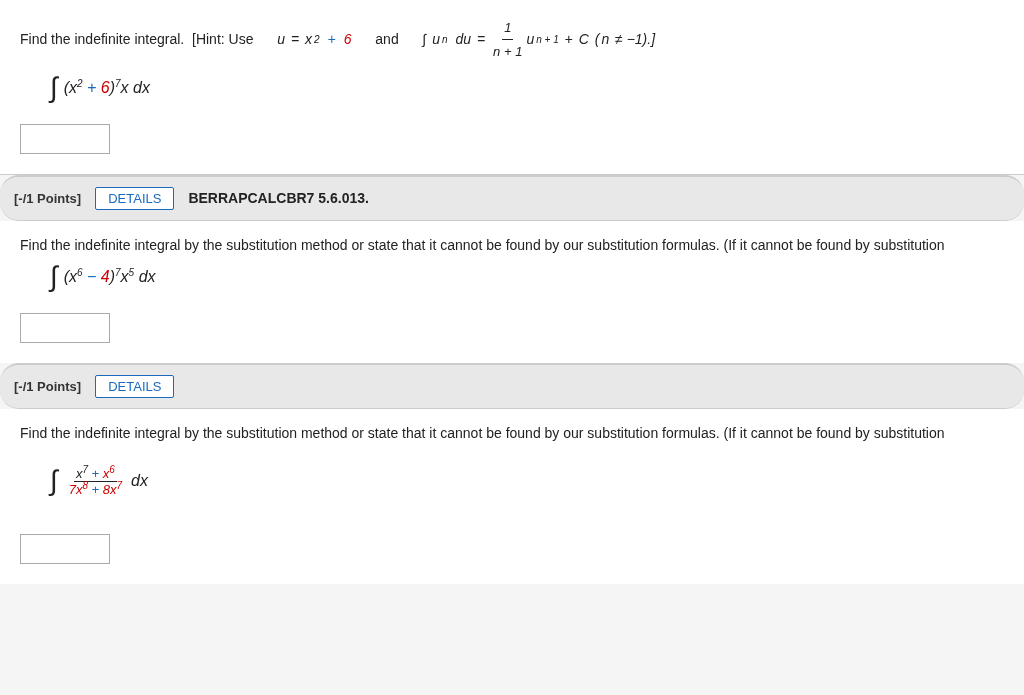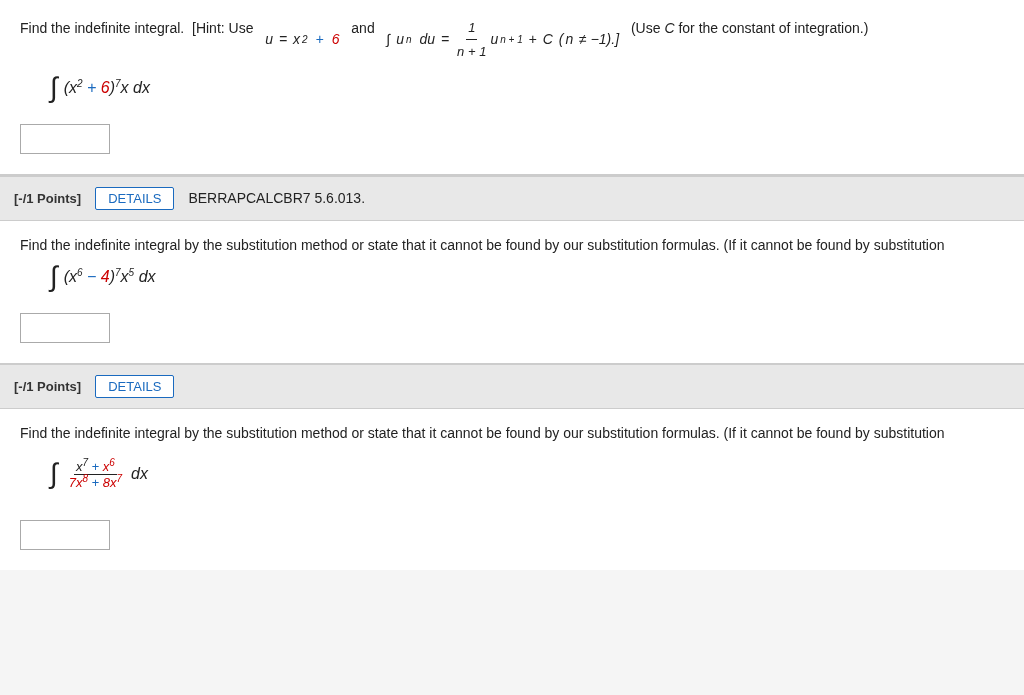--- a/index.html
+++ b/index.html
@@ -42,20 +42,21 @@
     }
 
     .section-header {
       background: #e8e8e8;
       padding: 10px 14px;
       display: flex;
       align-items: center;
       gap: 14px;
       border-bottom: 1px solid #ccc;
       border-top: 2px solid #ccc;
+      border-radius: 19px;
     }
 
     .points-label {
       font-size: 13px;
       font-weight: bold;
       color: #333;
     }
 
     .details-btn {
       border: 1.5px solid #1a6abf;
@@ -63,21 +64,21 @@
       background: #fff;
       padding: 3px 12px;
       font-size: 13px;
       font-weight: normal;
       cursor: pointer;
       border-radius: 2px;
     }
 
     .problem-code {
       font-size: 14px;
-      font-weight: normal;
+      font-weight: bold;
       color: #222;
     }
 
     sup {
       font-size: 10px;
       vertical-align: super;
       line-height: 0;
     }
 
     .red { color: #cc0000; }
@@ -85,22 +86,23 @@
 
     .math-inline {
       display: inline-flex;
       align-items: center;
       gap: 2px;
       font-style: italic;
     }
 
     .hint-line {
       display: flex;
+      align-items: center;
       flex-wrap: wrap;
-      gap: 8px;
+      gap: 20px;
       font-size: 14px;
       line-height: 1.8;
     }
 
     .frac-line {
       display: inline-flex;
       flex-direction: column;
       align-items: center;
       vertical-align: middle;
       font-style: italic;
@@ -131,21 +133,20 @@
     </span>
     <span>&nbsp;and&nbsp;</span>
     <span class="math-inline">
       ∫&nbsp;<i>u</i><sup><i>n</i></sup>&nbsp;<i>du</i>&nbsp;=&nbsp;
       <span class="frac-line">
         <span class="num">1</span>
         <span class="den"><i>n</i>&nbsp;+&nbsp;1</span>
       </span>
       <i>u</i><sup><i>n</i>&nbsp;+&nbsp;1</sup>&nbsp;+&nbsp;<i>C</i>&nbsp;(<i>n</i>&nbsp;≠&nbsp;−1).]
     </span>
-    <span>&nbsp;(Use <i>C</i> for the constant of integration.)</span>
   </div>
 
   <div class="math-expr">
     <span class="integral-symbol">∫</span>
     <span>
       (<i>x</i><sup>2</sup>&nbsp;<span class="blue">+</span>&nbsp;<span class="red">6</span>)<sup>7</sup><i>x</i>&nbsp;<i>dx</i>
     </span>
   </div>
 
   <input type="text" class="answer-box" placeholder="" style="">
@@ -177,21 +178,21 @@
   <button class="details-btn">DETAILS</button>
 </div>
 
 <div class="problem-body">
   <div>
     <span>Find the indefinite integral by the substitution method or state that it cannot be found by our substitution formulas. (If it cannot be found by substitution</span>
   </div>
 
   <div class="math-expr">
     <span class="integral-symbol">∫</span>
-    <span class="frac-line" style="vertical-align:middle; margin: 8px 3px;">
+    <span class="frac-line" style="vertical-align:middle; margin: 15px 3px;">
       <span class="num">
         <i>x</i><sup>7</sup>&nbsp;<span class="blue">+</span>&nbsp;<span class="red"><i>x</i><sup>6</sup></span>
       </span>
       <span class="den">
         <span class="red">7<i>x</i><sup>8</sup></span>&nbsp;<span class="blue">+</span>&nbsp;<span class="red">8<i>x</i><sup>7</sup></span>
       </span>
     </span>
     <span><i>dx</i></span>
   </div>
 

